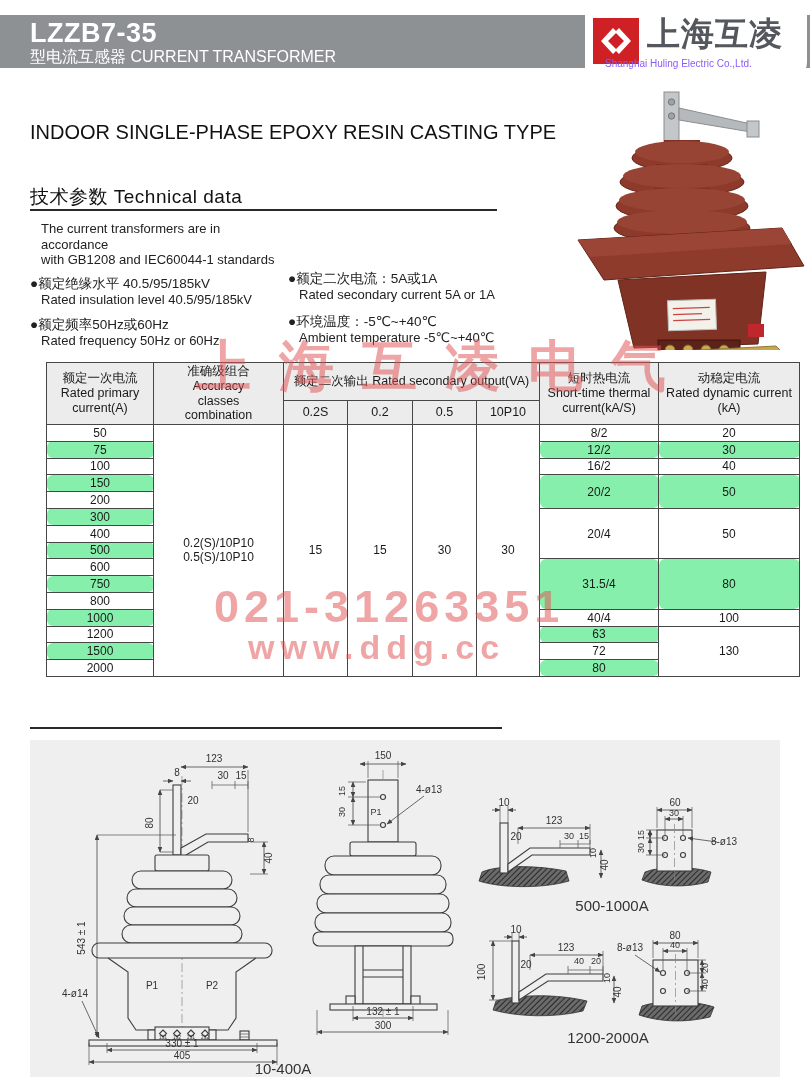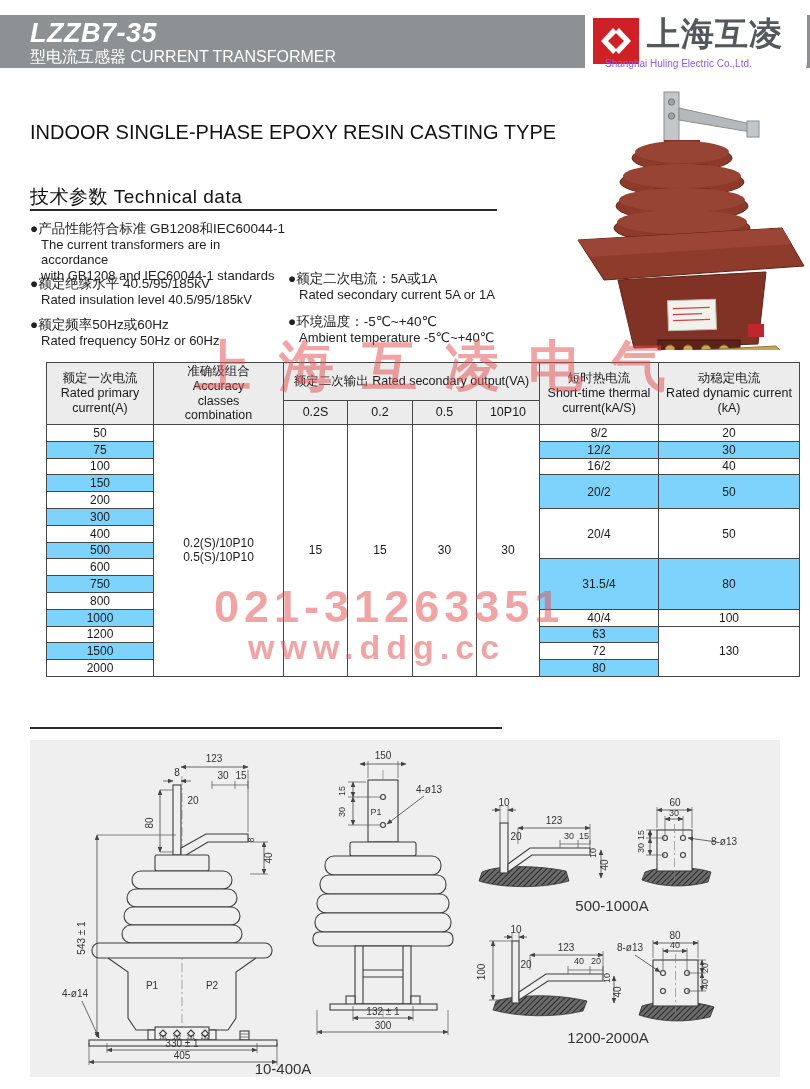--- a/index.html
+++ b/index.html
@@ -1,20 +1,20 @@
 <!DOCTYPE html>
 <html><head>
 <meta charset="utf-8">
 <style>
   html,body{margin:0;padding:0;background:#fff;}
   .page{position:relative;width:810px;height:1089px;background:#fff;
         font-family:"Liberation Sans","DejaVu Sans",sans-serif;overflow:hidden;}
   
   .banner{position:absolute;left:0;top:15px;width:810px;height:53px;background:#8d9194;}
-  .model{position:absolute;left:30px;top:18px;font-size:27px;font-weight:bold;color:#fff;letter-spacing:.5px;font-style:italic;}
+  .model{position:absolute;left:30px;top:18px;font-size:27px;font-weight:bold;color:#fff;letter-spacing:.5px;}
   .banner-sub{position:absolute;left:30px;top:47px;font-size:16px;color:#fff;}
   .logo-panel{position:absolute;left:537px;top:6px;width:222px;height:74px;background:#fff;border-radius:6px 0 18px 0;margin-left:48px;}
   .logo-mark{position:absolute;left:8px;top:12px;width:46px;height:46px;}
   .brand-cn{position:absolute;left:62px;top:6px;font-size:33px;font-weight:bold;color:#54575b;letter-spacing:1px;white-space:nowrap;}
   .brand-en{position:absolute;left:20px;top:52px;font-size:10px;color:#8b5cf6;white-space:nowrap;}
   
   .intro-cn{position:absolute;left:30px;top:96px;font-size:18px;color:#111;letter-spacing:2px;}
   .intro-en{position:absolute;left:30px;top:121px;font-size:20px;color:#111;}
   .sec-head{position:absolute;left:30px;font-size:19px;color:#111;letter-spacing:.5px;}
   .rule{position:absolute;left:30px;height:2px;background:#2a2a2a;}
@@ -27,21 +27,21 @@
   .wm1{left:196px;top:330px;font-size:55px;letter-spacing:28px;}
   .wm2{left:214px;top:581px;font-size:45px;letter-spacing:5px;}
   .wm3{left:248px;top:628px;font-size:34px;letter-spacing:6px;}
   
   .spec-table{position:absolute;left:46px;top:362px;z-index:2;}
   .spec-table table{border-collapse:collapse;table-layout:fixed;}
   .spec-table th,.spec-table td{border:1px solid #464646;text-align:center;vertical-align:middle;
       padding:0 1px;font-weight:normal;color:#1a1a1a;white-space:pre-line;overflow:hidden;}
   .spec-table th{background:#ececec;font-size:12.5px;line-height:1.18;}
   .spec-table td{font-size:12px;background:#fff;}
-  .spec-table td.s{background:#7dd3fc;}
+  .spec-table td.s{background:#86efac;border-radius:6px;}
   
   .panel{position:absolute;left:30px;top:740px;width:750px;height:337px;background:#efeff0;z-index:1;}
   .panel svg{display:block;}
   .sh{fill:#efeff0;stroke:#3d3d3d;stroke-width:1.1;}
   .ln{fill:none;stroke:#3d3d3d;stroke-width:1.1;}
   .ln2{fill:none;stroke:#555;stroke-width:.7;}
   .dim{fill:none;stroke:#444;stroke-width:.8;marker-start:url(#ar);marker-end:url(#ar);}
   .dim2{fill:none;stroke:#444;stroke-width:.8;marker-end:url(#ar);}
   .cl{fill:none;stroke:#888;stroke-width:.7;stroke-dasharray:9 3 2 3;}
   .panel text{fill:#333;font-family:"Liberation Sans","DejaVu Sans",sans-serif;}
@@ -65,21 +65,20 @@
     <div class="brand-cn">上海互凌</div>
     <div class="brand-en">Shanghai Huling Electric Co.,Ltd.</div>
   </div>
 
   <div class="intro-en">INDOOR SINGLE-PHASE EPOXY RESIN CASTING TYPE</div>
 
   <div class="sec-head" style="top:184px;">技术参数  Technical data</div>
   <div class="rule" style="top:209px;width:467px;"></div>
 
   <div class="b" style="left:30px;top:221px;">
-    <div class="cn">●产品性能符合标准 GB1208和IEC60044-1</div>
     <div class="en">The current transformers are in accordance
 with GB1208 and IEC60044-1 standards</div>
   </div>
   <div class="b" style="left:30px;top:276px;">
     <div class="cn">●额定绝缘水平 40.5/95/185kV</div>
     <div class="en">Rated insulation level 40.5/95/185kV</div>
   </div>
   <div class="b" style="left:30px;top:317px;">
     <div class="cn">●额定频率50Hz或60Hz</div>
     <div class="en">Rated frequency 50Hz or 60Hz</div>

